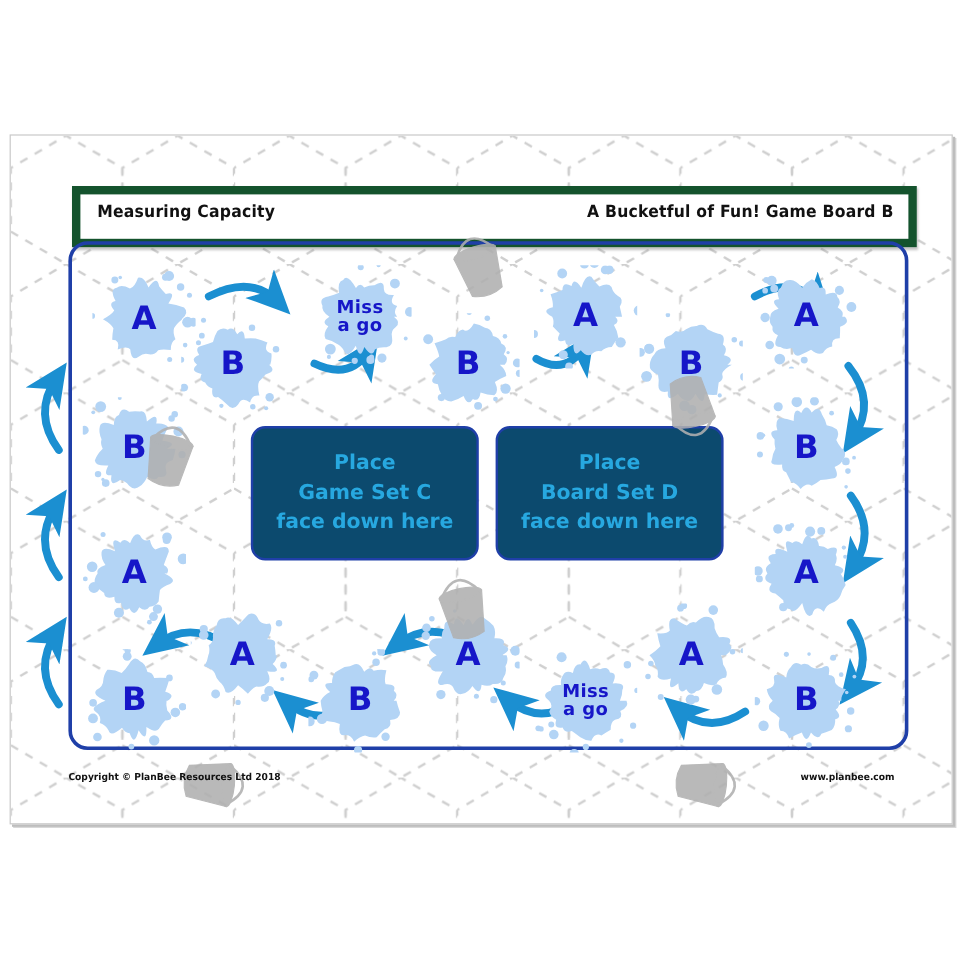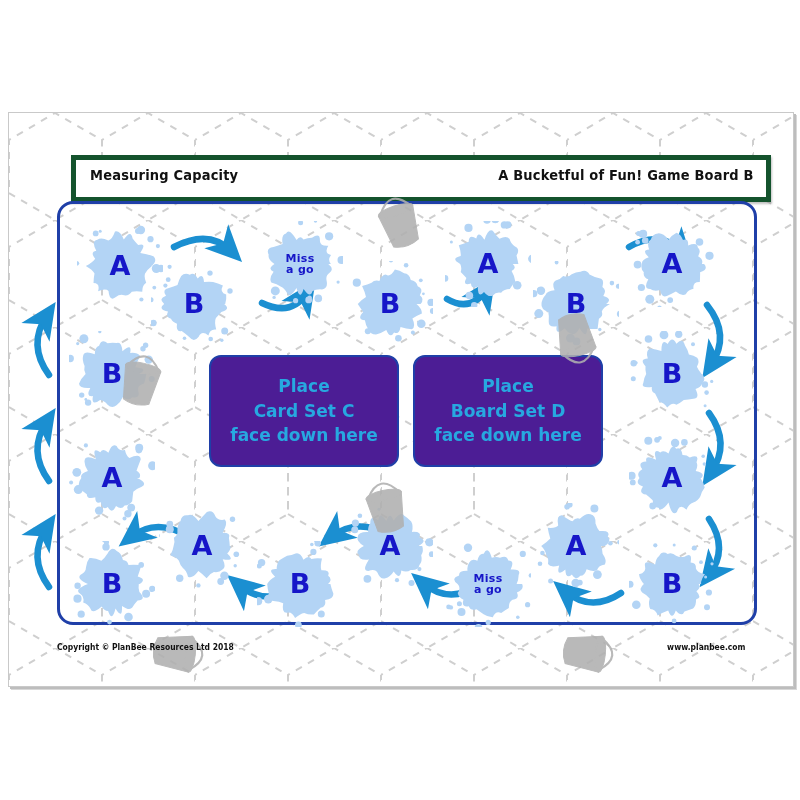--- a/index.html
+++ b/index.html
@@ -14,24 +14,24 @@
     box-shadow:2px 2px 0 #bdbdbd, 3px 3px 0 #d8d8d8;
     overflow:hidden;
   }
 
   
   #hexes{position:absolute;left:0;top:0;width:784px;height:573px;
          pointer-events:none;}
 
   
   #header{
-    position:absolute; left:62px; top:42px; width:690px; height:37px;
+    position:absolute; left:51px; top:42px; width:690px; height:37px;
     background:#ffffff;
     box-shadow:1px 2px 2px rgba(120,120,120,.45);
-    border:5px solid #14532d;
+    border:7px solid #14532d;
   }
   #header .ttl{
     position:absolute; top:7px;
     font-family:"DejaVu Sans", sans-serif;
     font-weight:bold; font-size:14px; color:#111;
     letter-spacing:.2px; white-space:nowrap;
     transform:scaleX(.93); transform-origin:left top;
   }
   #header .left{left:14px;}
   #header .right{right:12px; transform-origin:right top;}
@@ -48,27 +48,27 @@
   .splat svg{position:absolute;left:0;top:0;}
   .splat .lab{
     position:absolute; left:0; top:0; width:86px; height:86px;
     display:flex; align-items:center; justify-content:center;
     flex-direction:column;
     font-family:"DejaVu Sans", sans-serif;
     font-weight:bold; color:#1616c8; line-height:1.02;
     text-align:center; pointer-events:none;
   }
   .splat.letter .lab{font-size:27px;}
-  .splat.miss  .lab{font-size:11px; letter-spacing:.3px;}
+  .splat.miss  .lab{font-size:15px; letter-spacing:.3px;}
 
   
   .cardbox{
     position:absolute; width:186px; height:108px;
     border:2px solid #1f3fa8; border-radius:12px;
-    background:#4c1d95;
+    background:#0c4a6e;
     display:flex; flex-direction:column;
     align-items:center; justify-content:center;
     color:#27a8e0;
     font-family:"DejaVu Sans", sans-serif;
     font-size:17px; font-weight:600; line-height:1.45;
   }
   .cardbox span{display:block;}
 
   
   .foot{
@@ -516,21 +516,21 @@
           </g>
         </svg>
         <div class="lab">
           <div>B</div>
         </div>
       </div>
     </div>
 
   <div class="cardbox" style="left:200px;top:242px;">
     <span>Place</span>
-    <span>Card Set C</span>
+    <span>Game Set C</span>
     <span>face down here</span>
   </div>
   <div class="cardbox" style="left:404px;top:242px;">
     <span>Place</span>
     <span>Board Set D</span>
     <span>face down here</span>
   </div>
 
   <svg id="buckets" viewBox="0 0 784 573">
       <g transform="translate(360,100) rotate(-18)" fill="#b0b0b0" stroke="#b0b0b0" stroke-width="1" opacity=".88">

